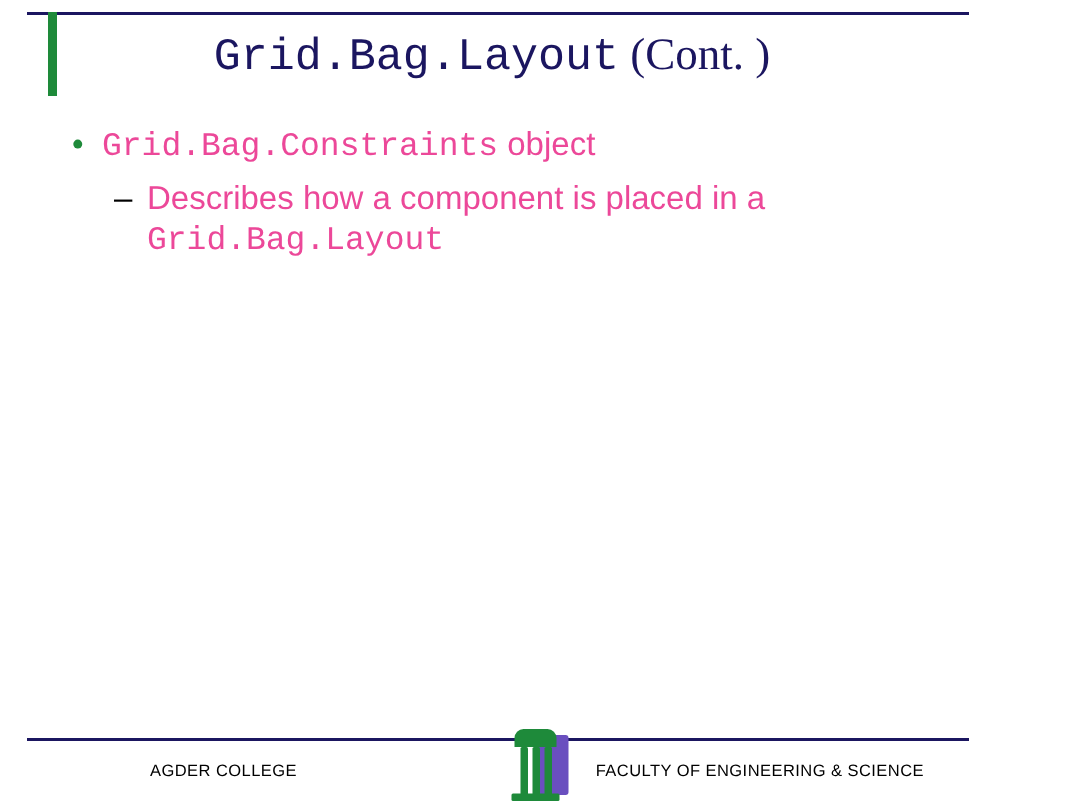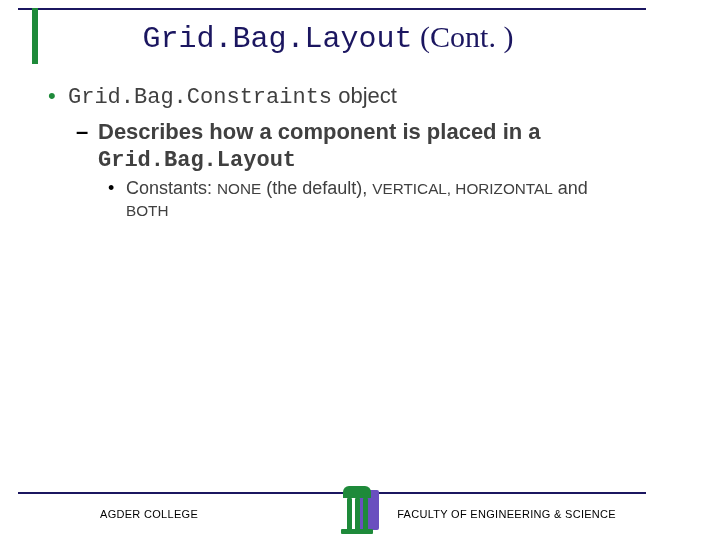--- a/index.html
+++ b/index.html
@@ -57,21 +57,21 @@
   }
   .title .mono {
     font-family: "Courier New", Courier, monospace;
     font-size: 30px;
   }
   .content {
     position: absolute;
     top: 82px;
     left: 48px;
     right: 40px;
-    color: #404040;
+    color: #ec4899;
   }
   .lvl1 {
     margin: 0 0 6px 0;
     font-size: 22px;
     line-height: 1.25;
     position: relative;
     padding-left: 20px;
   }
   .lvl1::before {
     content: "•";
@@ -80,21 +80,20 @@
     top: 0;
     color: #1e8a3a;
     font-size: 22px;
   }
   .lvl2 {
     margin: 2px 0 2px 28px;
     font-size: 22px;
     line-height: 1.25;
     position: relative;
     padding-left: 22px;
-    font-weight: bold;
   }
   .lvl2::before {
     content: "–";
     position: absolute;
     left: 0;
     top: 0;
     color: #000;
     font-size: 22px;
   }
   .lvl3 {
@@ -204,23 +203,20 @@
       <span class="mono">Grid.Bag.Constraints</span><span> object</span>
     </div>
 
     <div class="lvl2">
       <span>Describes how a component is placed in a </span><span class="mono">Grid.Bag.Layout</span>
     </div>
 
 
 
 
-    <div class="lvl3">
-      <span>Constants: </span><span class="smallcaps">NONE</span><span> (the default), </span><span class="smallcaps">VERTICAL, HORIZONTAL</span><span> and </span><span class="smallcaps">BOTH</span>
-    </div>
 
   </div>
 
   <div class="rule-bottom"></div>
 
   <div class="footer-left">AGDER COLLEGE</div>
   <div class="footer-right">FACULTY OF ENGINEERING &amp; SCIENCE</div>
 
   <div class="logo">
     <div class="back"></div>

